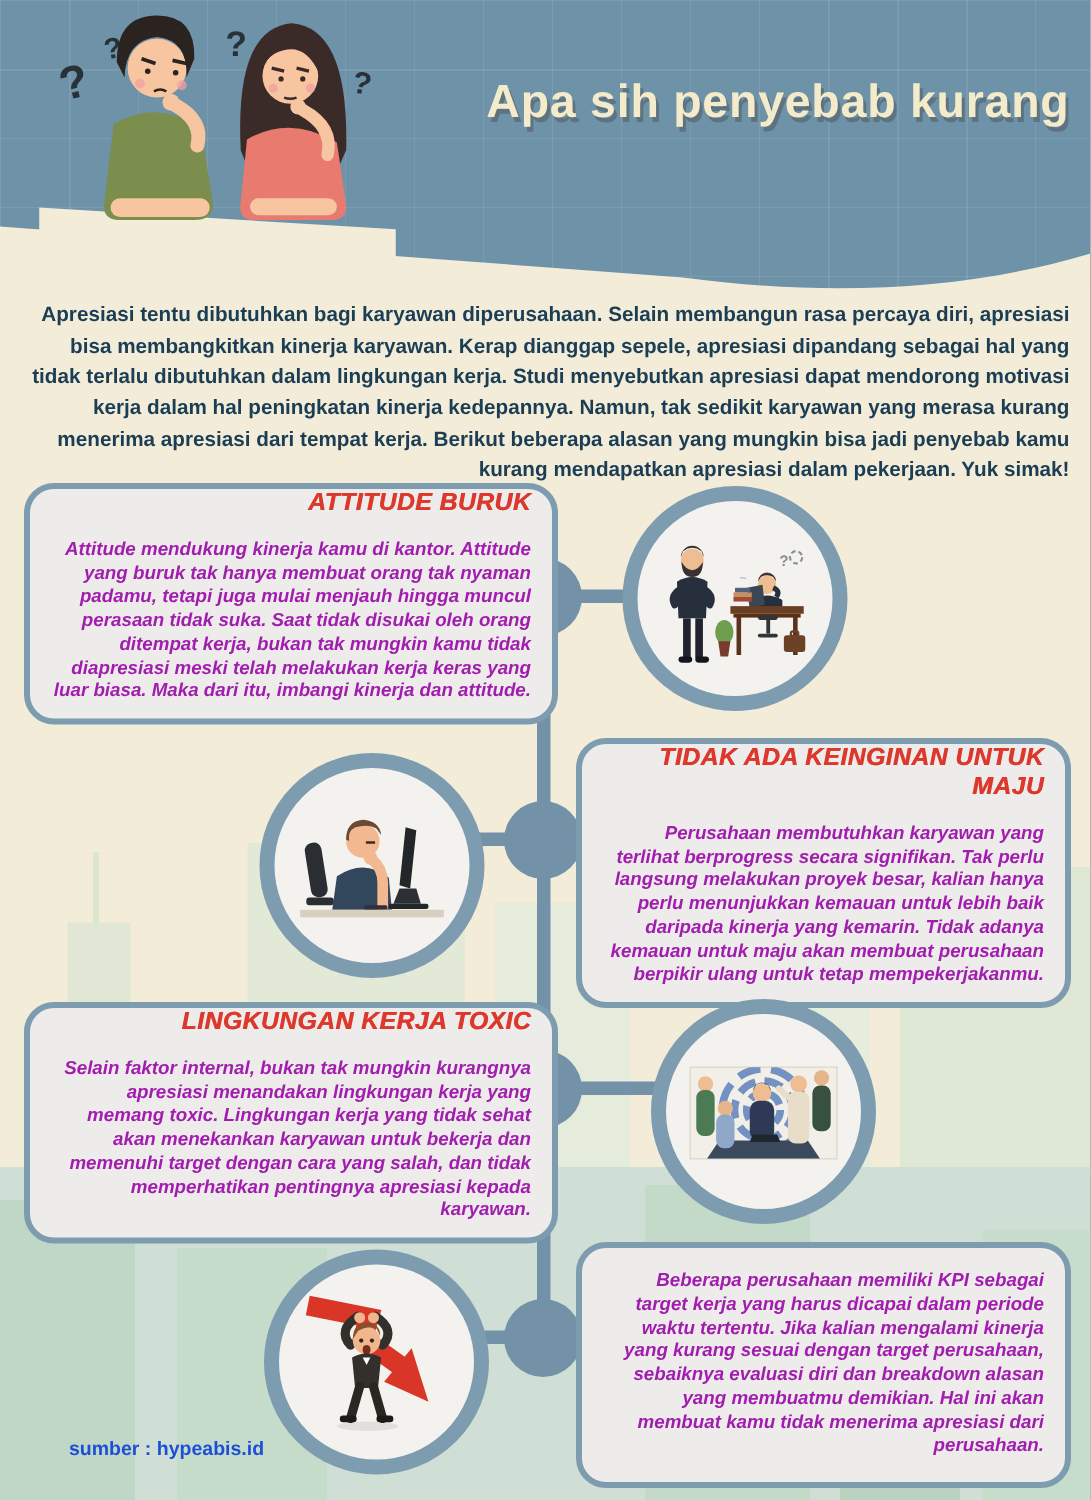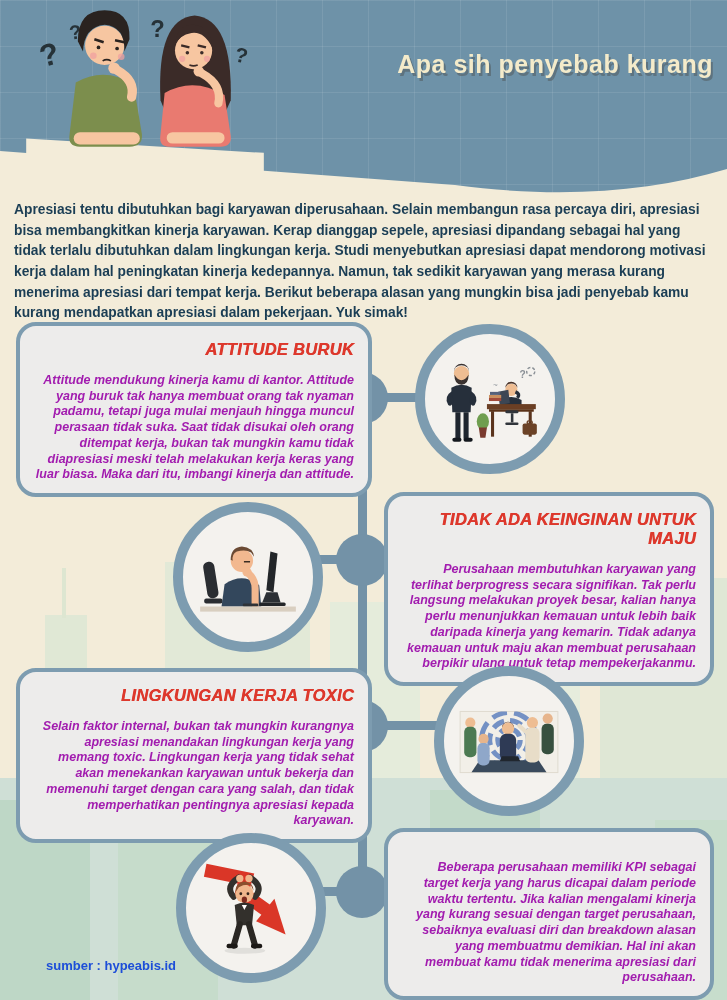--- a/index.html
+++ b/index.html
@@ -18,41 +18,41 @@
   }
   .header-wave{position:absolute;left:0;bottom:-1px;width:727px;height:60px;}
   .logo{position:absolute;top:10px;right:16px;text-align:center;color:#fff;}
   .logo-name{
     font-family:"DejaVu Serif",serif;font-weight:bold;font-style:italic;
     font-size:24px;letter-spacing:.5px;line-height:1.05;
   }
   .logo-tagline{font-size:7.5px;letter-spacing:1.6px;font-weight:bold;color:#e8eef2;margin-top:2px;}
   .poster-title{
     position:absolute;top:50px;right:14px;text-align:right;
-    font-size:25px;font-weight:800;line-height:1.17;color:#f4ebca;
+    font-size:31px;font-weight:800;line-height:1.17;color:#f4ebca;
     text-shadow:2px 3px 0 rgba(84,95,100,.6);letter-spacing:.5px;
   }
   .people-illus{position:absolute;left:26px;top:2px;}
   
   .intro{
     position:absolute;left:14px;top:200px;width:699px;
-    text-align:left;color:#1b3e55;font-weight:bold;
+    text-align:right;color:#1b3e55;font-weight:bold;
     font-size:13.8px;line-height:1.5;
   }
   
   .building{position:absolute;}
   .band{position:absolute;left:0;top:778px;width:727px;height:222px;background:#cfdfd6;}
   
   .tl-line{position:absolute;left:358px;top:398px;width:9px;height:494px;background:#7392a7;z-index:1;}
   .tl-connector{position:absolute;height:9px;background:#7392a7;z-index:1;}
   .tl-dot{position:absolute;width:52px;height:52px;border-radius:50%;background:#7392a7;z-index:1;}
   
   .card{
     position:absolute;background:#edeceb;border:4px solid #7d9cb0;border-radius:20px;
-    padding:14px 14px 10px 14px;box-sizing:border-box;z-index:2;
+    padding:0 14px 10px 14px;box-sizing:border-box;z-index:2;
   }
   .card-title{
     color:#dd382c;font-style:italic;font-weight:900;font-size:16.5px;
     letter-spacing:.3px;line-height:1.15;text-shadow:.4px 0 0 #dd382c;
   }
   .card-body{color:#a21caf;font-weight:bold;font-size:12.5px;line-height:1.26;margin-top:14px;font-style:italic;}
   .align-right{text-align:right;}
   .align-left{text-align:right;}
   #card-1{left:16px;top:322px;width:356px;min-height:150px;}
   #card-2{left:384px;top:492px;width:330px;min-height:148px;}

